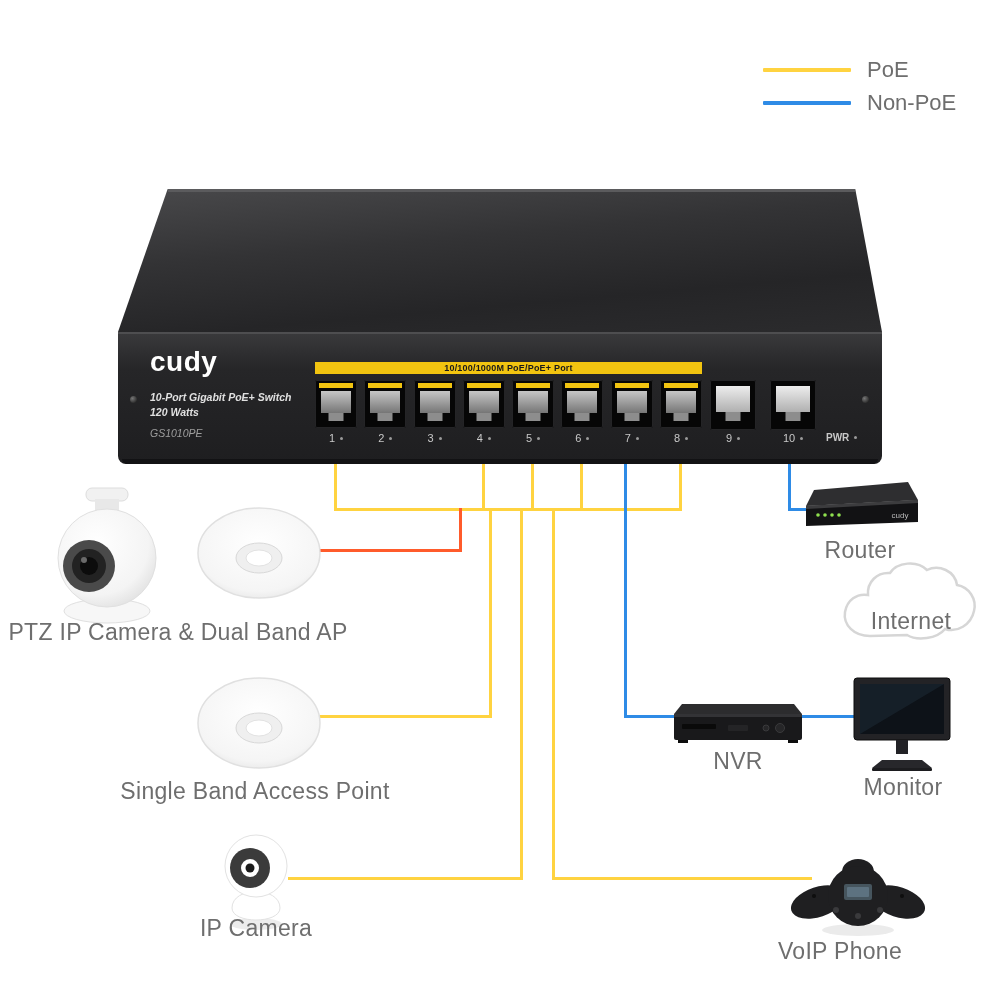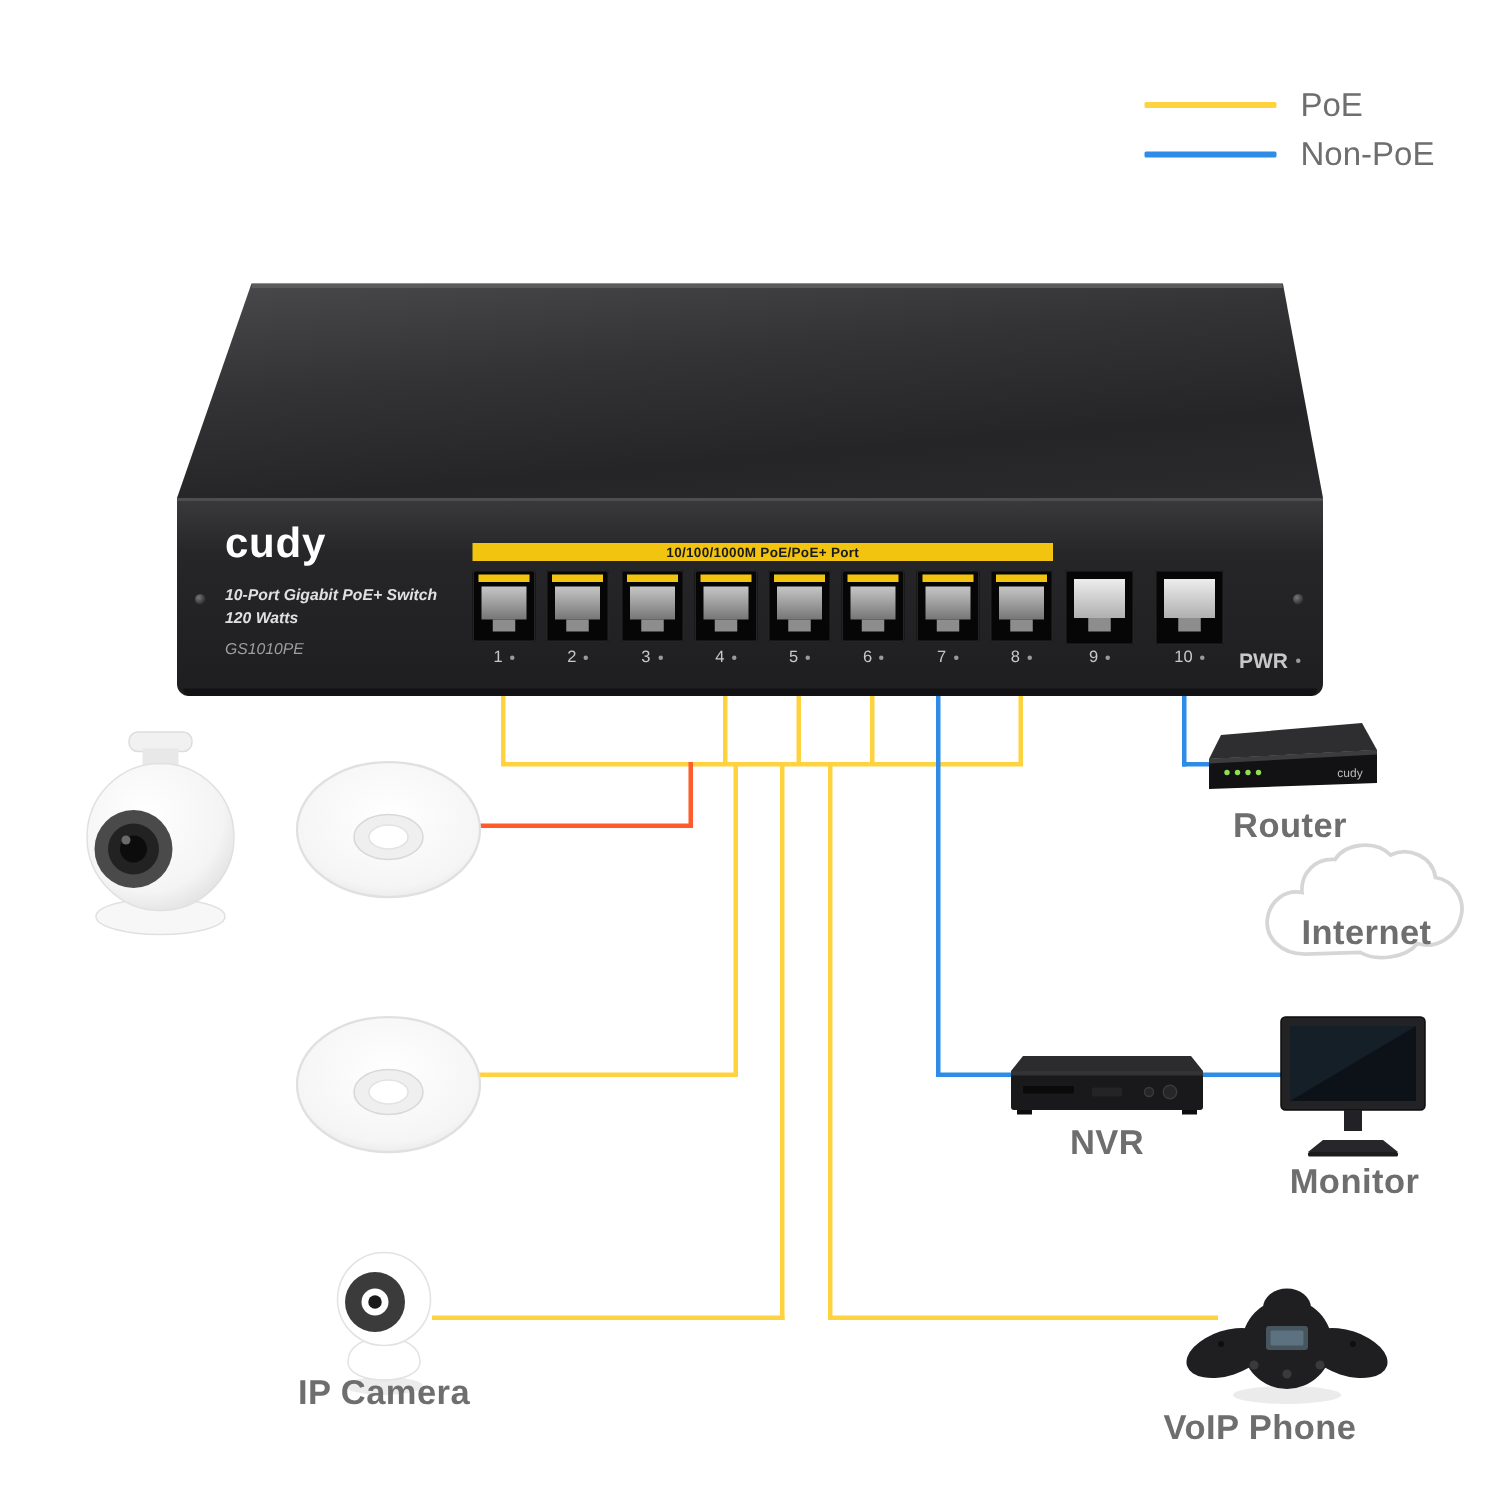--- a/index.html
+++ b/index.html
@@ -57,25 +57,25 @@
   .poe-port-labels{position:absolute;left:197px;top:246px;width:387px;display:flex;justify-content:space-between;}
   .port-num{width:42px;display:flex;align-items:center;justify-content:center;gap:5px;color:#c8c8c8;font-size:11px;}
   .led{width:3px;height:3px;border-radius:50%;background:#9a9a9a;display:inline-block;}
 
   .uplink-ports{position:absolute;left:592px;top:194px;display:flex;gap:14px;}
   .uport{position:relative;width:46px;height:50px;background:#060606;border-radius:2px;box-shadow:inset 0 0 0 1px #242426;}
   .uport .port-metal{left:6px;right:6px;top:6px;height:26px;background:linear-gradient(180deg,#ededed,#b0b0b0);}
   .uport .port-notch{top:32px;height:9px;}
   .uplink-labels{position:absolute;left:592px;top:246px;display:flex;gap:14px;}
   .uplink-labels .port-num{width:46px;}
-  .pwr{position:absolute;left:708px;top:246px;display:flex;align-items:center;gap:5px;color:#c8c8c8;font-size:14px;font-weight:700;}
+  .pwr{position:absolute;left:708px;top:246px;display:flex;align-items:center;gap:5px;color:#c8c8c8;font-size:10px;font-weight:700;}
 
   
   .device{position:absolute;z-index:2;}
-  .device-label{position:absolute;z-index:2;color:#6e6e6e;font-size:23px;text-align:center;letter-spacing:.3px;font-weight:bold;}
+  .device-label{position:absolute;z-index:2;color:#6e6e6e;font-size:23px;text-align:center;letter-spacing:.3px;}
 </style>
 </head>
 <body>
 
 <div class="canvas">
 
   <div id="connections">
       <div class="seg c-poe" style="left: 334px; top: 464px; width: 3px; height: 46px;"></div>
       <div class="seg c-poe" style="left: 482px; top: 464px; width: 3px; height: 46px;"></div>
       <div class="seg c-poe" style="left: 531px; top: 464px; width: 3px; height: 46px;"></div>
@@ -341,20 +341,22 @@
       <rect x="56" y="38" width="28" height="16" rx="2" fill="#46555e"></rect>
       <rect x="59" y="41" width="22" height="10" rx="1" fill="#5d7280"></rect>
       <circle cx="48" cy="64" r="3" fill="#3a3a3c"></circle>
       <circle cx="70" cy="70" r="3" fill="#3a3a3c"></circle>
       <circle cx="92" cy="64" r="3" fill="#3a3a3c"></circle>
       <circle cx="26" cy="50" r="2" fill="#0e0e0e"></circle>
       <circle cx="114" cy="50" r="2" fill="#0e0e0e"></circle>
     </svg>
   </div>
 
+  <div class="device-label" style="left:0px;top:619px;width:356px;">PTZ IP Camera &amp; Dual Band AP</div>
+  <div class="device-label" style="left:85px;top:778px;width:340px;">Single Band Access Point</div>
   <div class="device-label" style="left:156px;top:915px;width:200px;text-align:center;">IP Camera</div>
   <div class="device-label" style="left:790px;top:537px;width:140px;">Router</div>
   <div class="device-label" style="left:846px;top:608px;width:130px;">Internet</div>
   <div class="device-label" style="left:688px;top:748px;width:100px;">NVR</div>
   <div class="device-label" style="left:843px;top:774px;width:120px;">Monitor</div>
   <div class="device-label" style="left:770px;top:938px;width:140px;">VoIP Phone</div>
 
 </div>
 
 </body></html>

